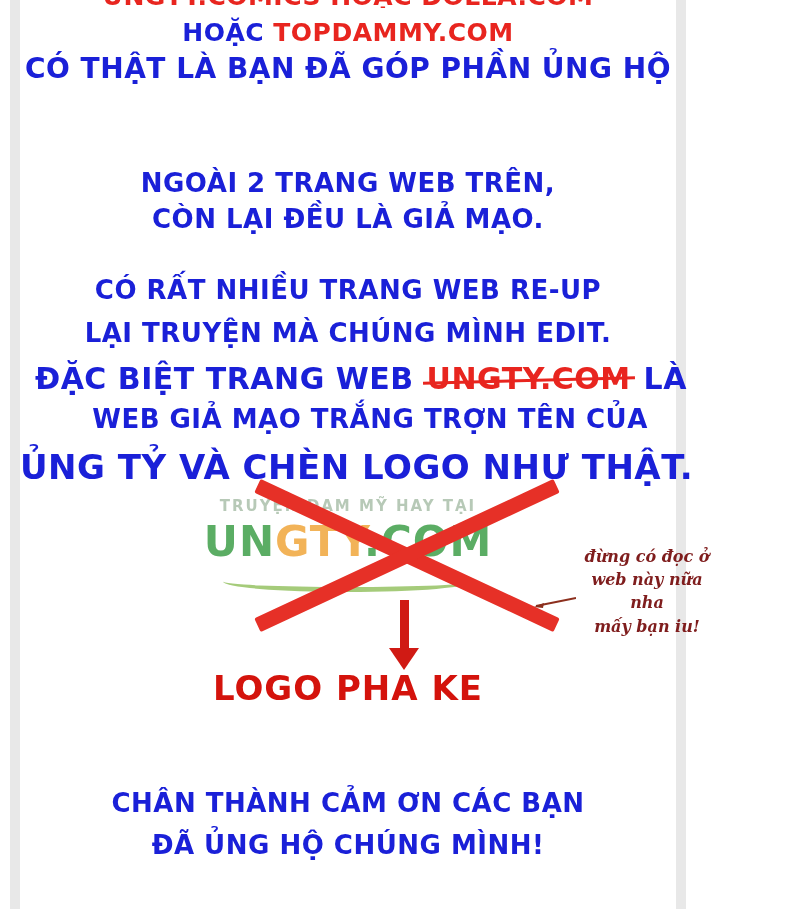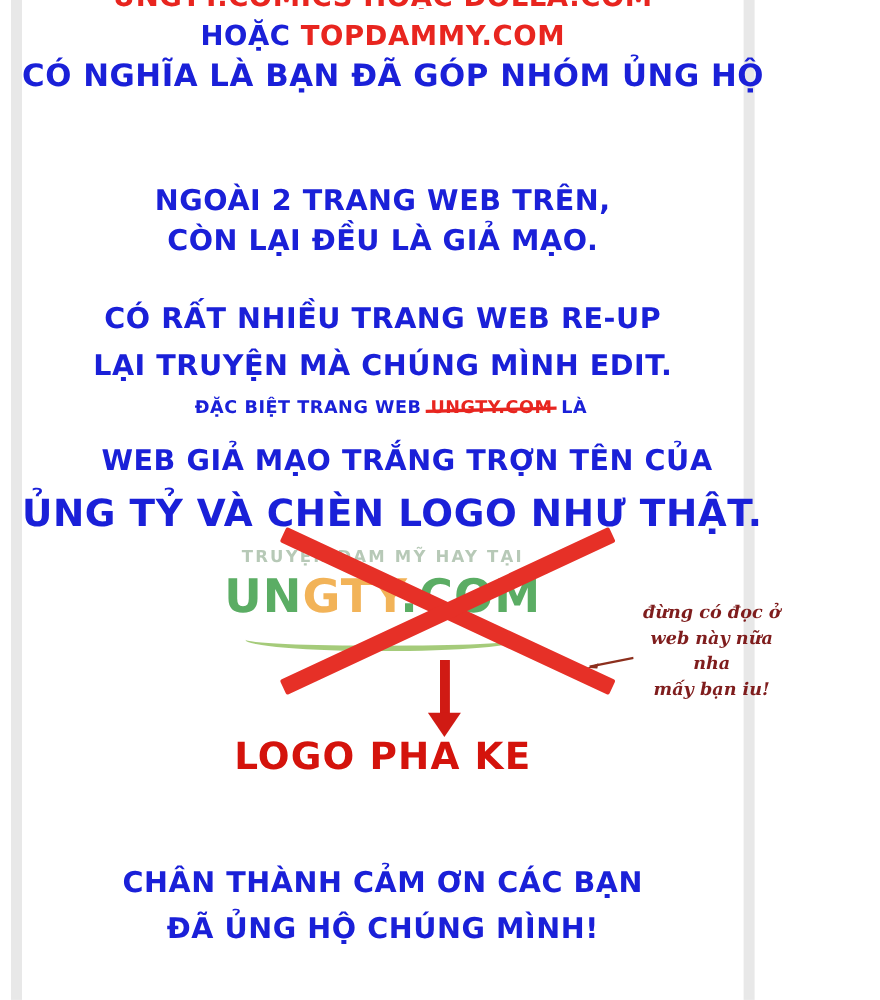--- a/index.html
+++ b/index.html
@@ -64,21 +64,21 @@
   }
   .row-hoac { position: absolute; top: 18px; left:0; right:0; font-size: 25px; }
   .row-conghia { position: absolute; top: 52px; left:0; right:0; font-size: 28px; }
   .row-nhomdich { position: absolute; top: 100px; left:0; right:0; font-size: 28px; }
 
   .row-ngoai { position: absolute; top: 168px; left:0; right:0; font-size: 26px; }
   .row-conlai { position: absolute; top: 204px; left:0; right:0; font-size: 26px; }
 
   .row-corat { position: absolute; top: 275px; left:0; right:0; font-size: 26px; }
   .row-laitruyen { position: absolute; top: 318px; left:0; right:0; font-size: 26px; }
-  .row-dacbiet { position: absolute; top: 361px; left:0; right:0; font-size: 16px; padding-left: 15px; }
+  .row-dacbiet { position: absolute; top: 361px; left:0; right:0; font-size: 30px; padding-left: 15px; }
   .row-webgia { position: absolute; top: 404px; left:0; right:0; font-size: 26px; padding-left: 44px; }
   .row-ungty { position: absolute; top: 447px; left:0; right:0; font-size: 34px; }
 
   .strike {
     color: #e8251f;
     position: relative;
     display: inline-block;
     padding: 0 2px;
   }
   .strike::after {
@@ -224,21 +224,21 @@
   <div class="edge right"></div>
 
   <div class="content">
 
     <div class="line red top-crop">UNGTY.COMICS HOẶC DOLLA.COM</div>
 
     <div class="line row-hoac">
       <span class="blue">HOẶC </span><span class="red">TOPDAMMY.COM</span>
     </div>
 
-    <div class="line blue row-conghia">CÓ NGHĨA LÀ BẠN ĐÃ GÓP NHÓM ỦNG HỘ</div>
+    <div class="line blue row-conghia">CÓ THẬT LÀ BẠN ĐÃ GÓP PHẦN ỦNG HỘ</div>
 
     <div class="line blue row-ngoai">NGOÀI 2 TRANG WEB TRÊN,</div>
     <div class="line blue row-conlai">CÒN LẠI ĐỀU LÀ GIẢ MẠO.</div>
 
     <div class="line blue row-corat">CÓ RẤT NHIỀU TRANG WEB RE-UP</div>
     <div class="line blue row-laitruyen">LẠI TRUYỆN MÀ CHÚNG MÌNH EDIT.</div>
 
     <div class="line blue row-dacbiet">
       <span>ĐẶC BIỆT TRANG WEB </span><span class="strike">UNGTY.COM</span><span> LÀ</span>
     </div>

